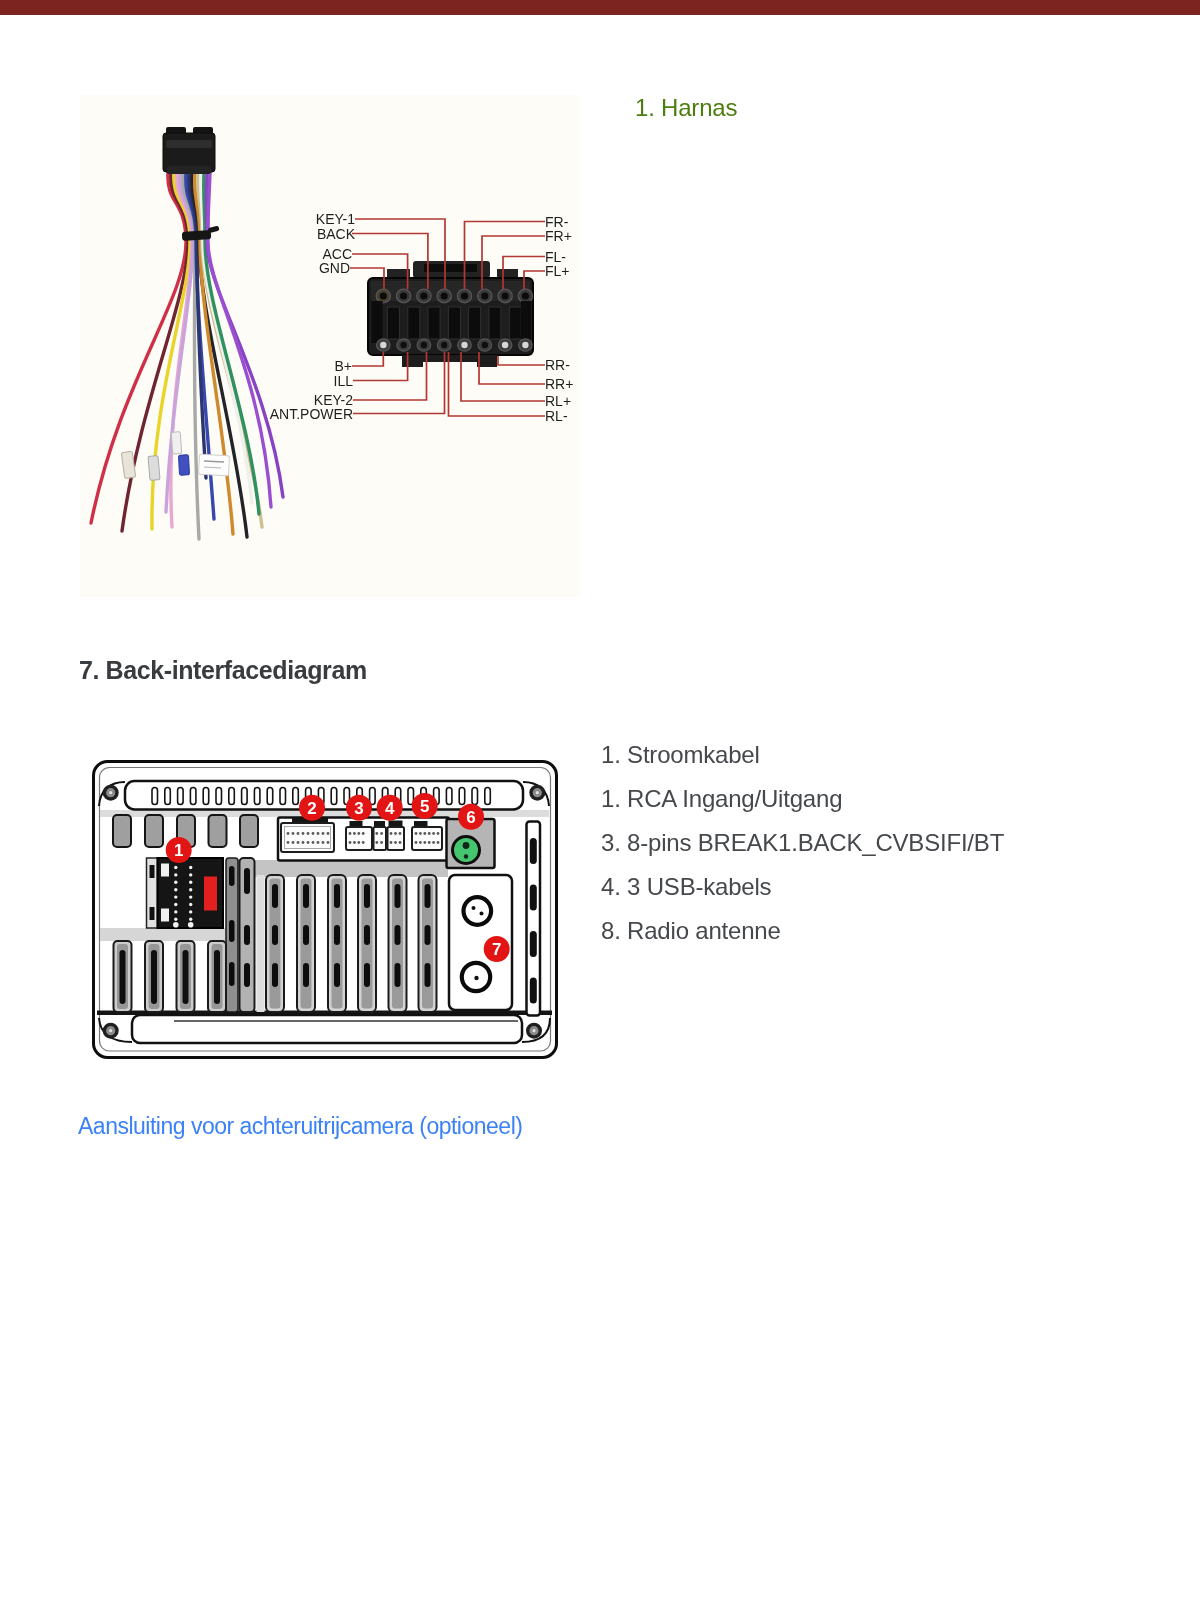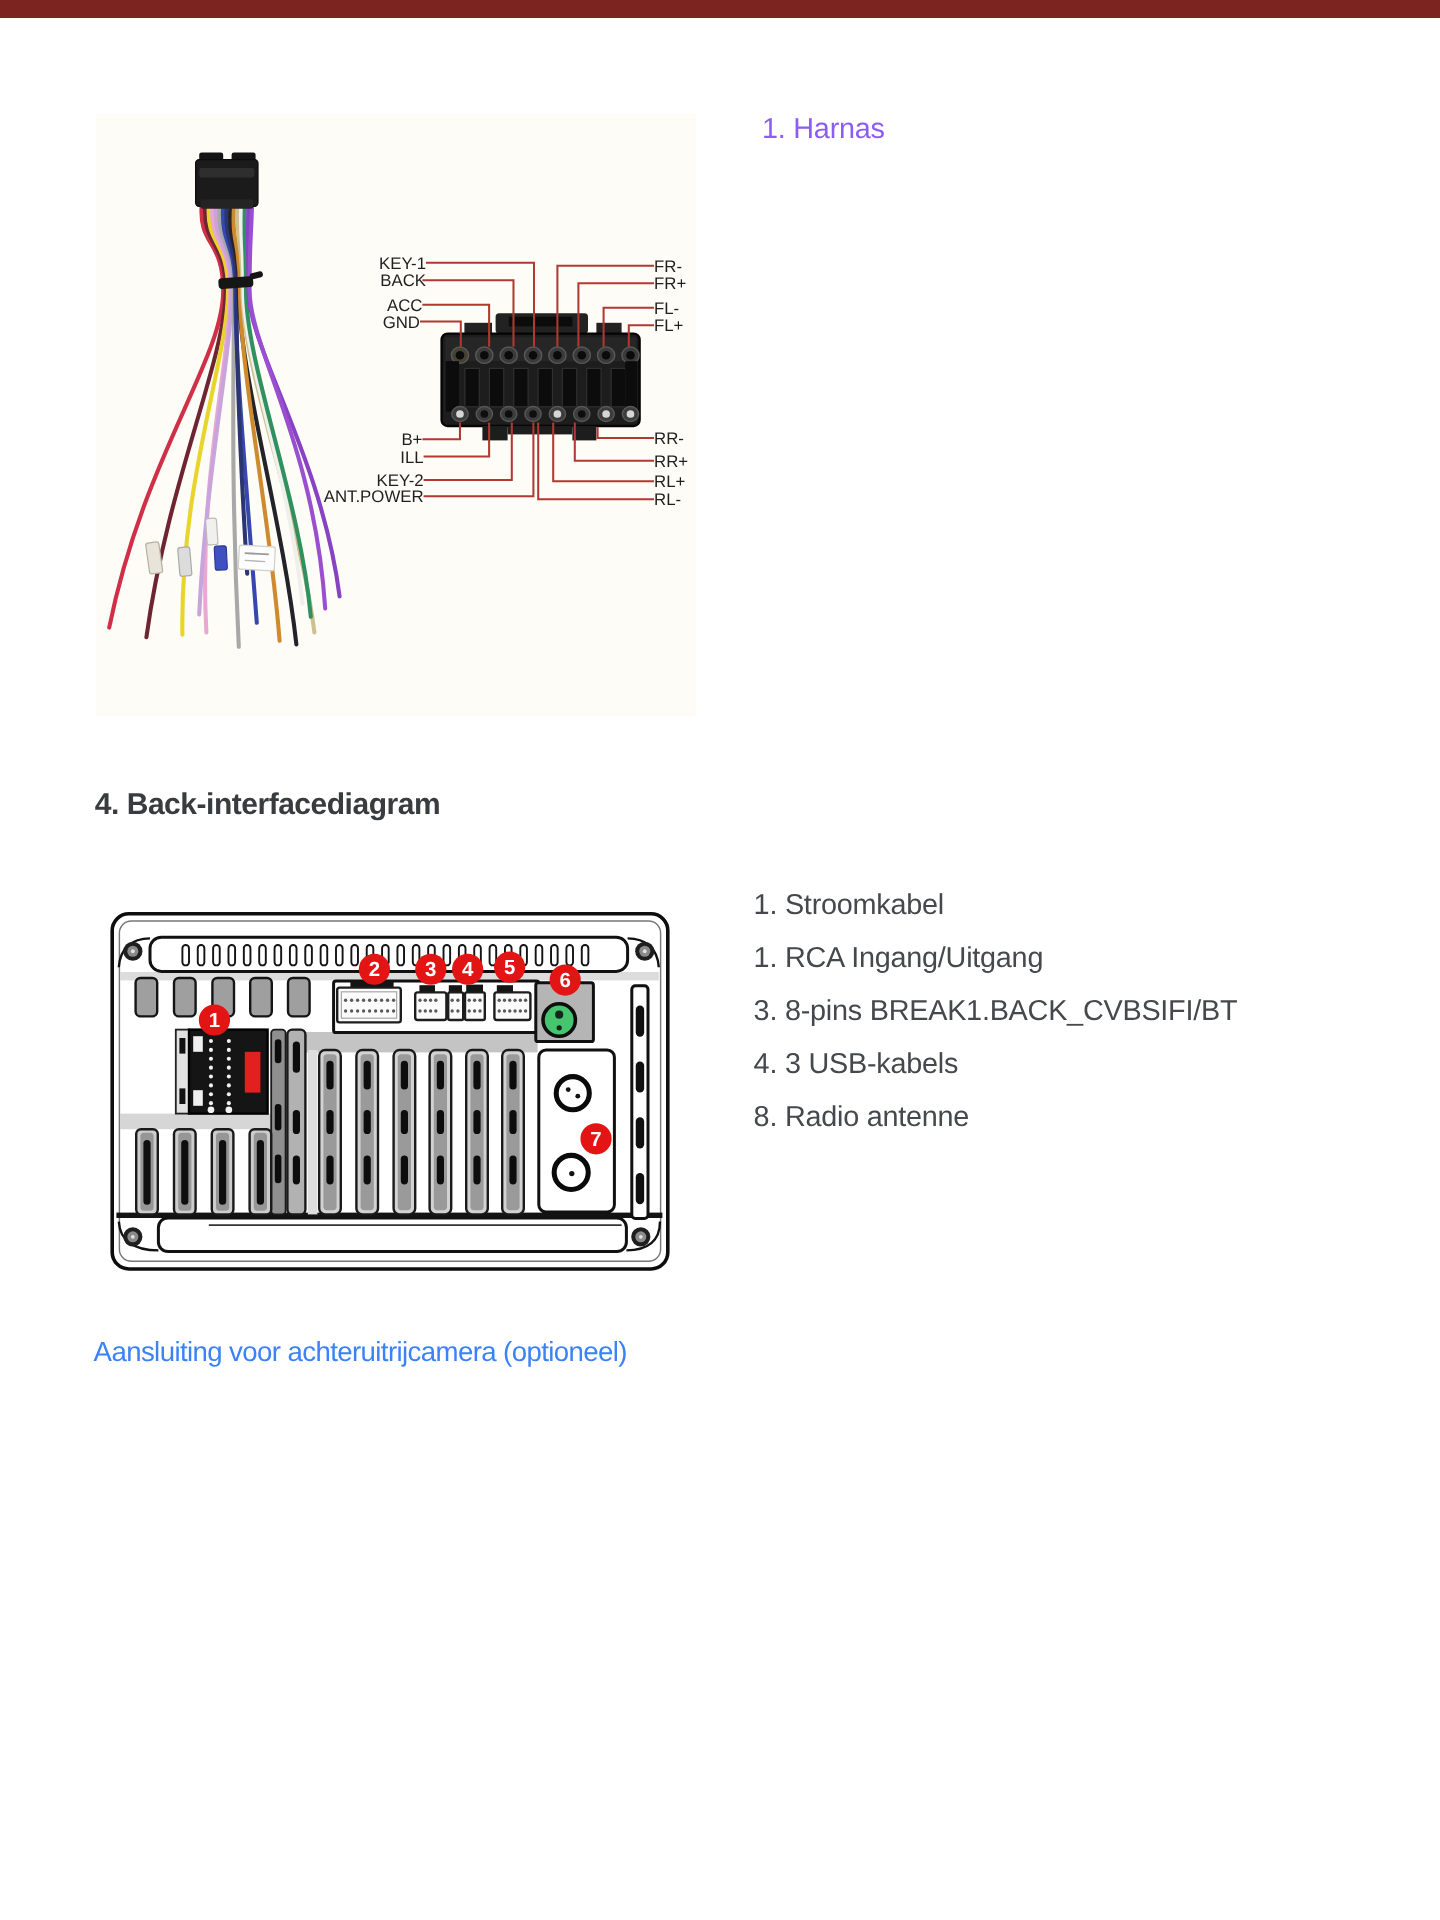--- a/index.html
+++ b/index.html
@@ -1,21 +1,21 @@
 <!DOCTYPE html>
 <html><head>
 <meta charset="utf-8">
 <style>
   html,body{margin:0;padding:0;background:#fff;}
   .page{position:relative;width:1200px;height:1600px;background:#fff;overflow:hidden;
         font-family:"Liberation Sans","DejaVu Sans",sans-serif;}
   .topbar{position:absolute;left:0;top:0;width:1200px;height:15px;background:#7b2420;}
-  .caption{position:absolute;left:635px;top:94px;font-size:24px;color:#8b5cf6;letter-spacing:-0.2px;text-align:right;}
+  .caption{position:absolute;left:635px;top:94px;font-size:24px;color:#4d7c0f;letter-spacing:-0.2px;text-align:right;}
   .heading{position:absolute;left:79px;top:656px;font-size:25px;font-weight:bold;color:#393c3f;letter-spacing:-0.4px;}
-  .legend{position:absolute;left:628px;top:733px;}
+  .legend{position:absolute;left:601px;top:733px;}
   .legend-item{height:44px;line-height:44px;font-size:24px;color:#45484c;letter-spacing:-0.2px;white-space:nowrap;}
   .note{position:absolute;left:78px;top:1113px;font-size:23px;color:#3b82f6;letter-spacing:-0.5px;white-space:nowrap;}
   svg{position:absolute;}
   svg text{font-family:"Liberation Sans","DejaVu Sans",sans-serif;}
   .pinlbl{font-size:14px;fill:#1f1f1f;}
   .callout-num{font-size:17px;font-weight:bold;fill:#ffffff;text-anchor:middle;}
 </style>
 </head>
 <body>
 
@@ -159,21 +159,21 @@
       <text class="pinlbl" x="545" y="241">FR+</text>
       <text class="pinlbl" x="545" y="261.5">FL-</text>
       <text class="pinlbl" x="545" y="276">FL+</text>
       <text class="pinlbl" x="545" y="370">RR-</text>
       <text class="pinlbl" x="545" y="389">RR+</text>
       <text class="pinlbl" x="545" y="406">RL+</text>
       <text class="pinlbl" x="545" y="421">RL-</text>
     </g>
   </svg>
 
-  <div class="heading">4. Back-interfacediagram</div>
+  <div class="heading">7. Back-interfacediagram</div>
 
   <svg style="left:90px;top:756px;width:472px;height:306px" viewBox="90 756 472 306">
     <rect x="160" y="761.5" width="38" height="9.5" rx="1" fill="#2f2f2f"></rect>
     <rect x="308" y="761.5" width="30" height="9.5" rx="1" fill="#2f2f2f"></rect>
     <rect x="455" y="761.5" width="33" height="9.5" rx="1" fill="#2f2f2f"></rect>
     <rect x="135" y="1049.5" width="33" height="8" rx="1" fill="#2f2f2f"></rect>
     <rect x="487" y="1049.5" width="31" height="8" rx="1" fill="#2f2f2f"></rect>
 
     <rect x="93.5" y="761.5" width="463" height="296" rx="14" fill="#ffffff" stroke="#0d0d0d" stroke-width="3"></rect>
     <rect x="99.5" y="767.5" width="451" height="283.5" rx="10" fill="none" stroke="#777777" stroke-width="1.2"></rect>

